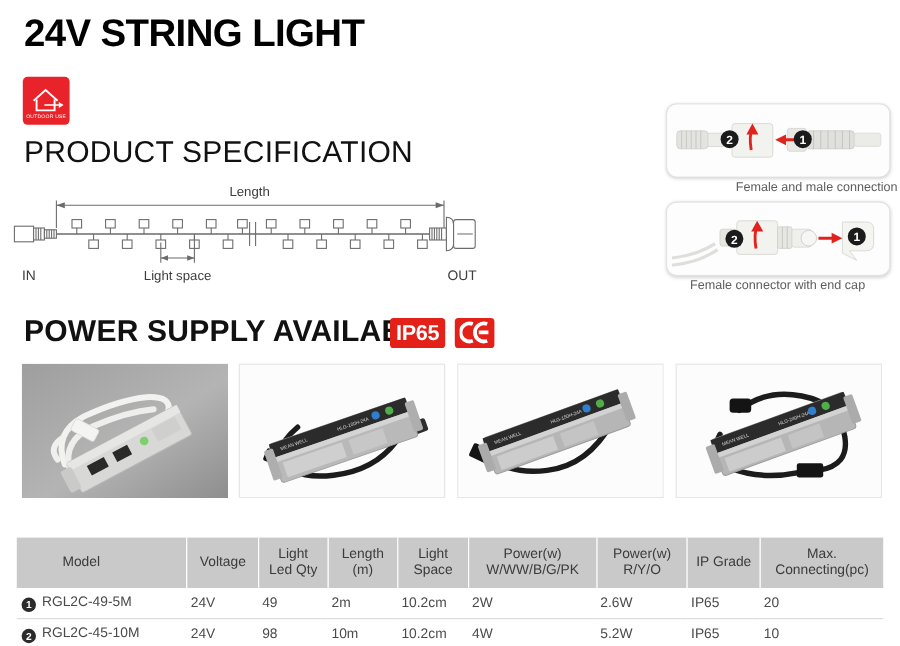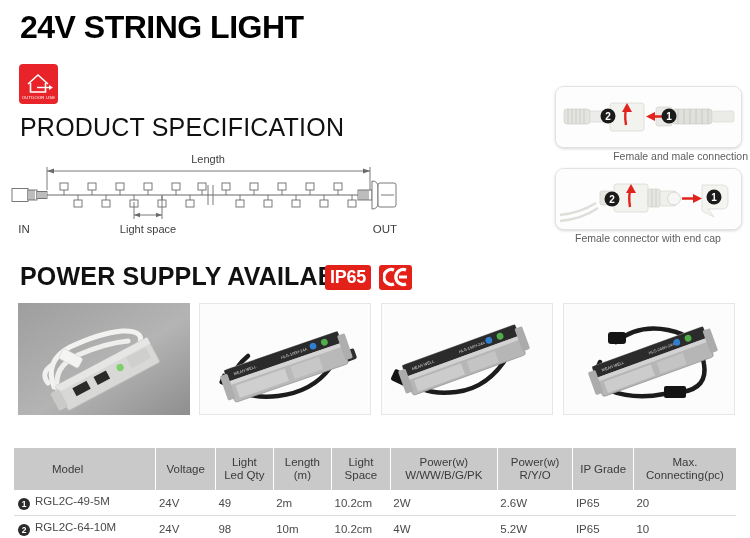--- a/index.html
+++ b/index.html
@@ -529,21 +529,21 @@
       <td>24V</td>
       <td>49</td>
       <td>2m</td>
       <td>10.2cm</td>
       <td>2W</td>
       <td>2.6W</td>
       <td>IP65</td>
       <td>20</td>
     </tr>
     <tr>
-      <td class="col-model"><span class="row-badge">2</span><span>RGL2C-64-10M</span></td>
+      <td class="col-model"><span class="row-badge">2</span><span>RGL2C-45-10M</span></td>
       <td>24V</td>
       <td>98</td>
       <td>10m</td>
       <td>10.2cm</td>
       <td>4W</td>
       <td>5.2W</td>
       <td>IP65</td>
       <td>10</td>
     </tr>
   </tbody>

